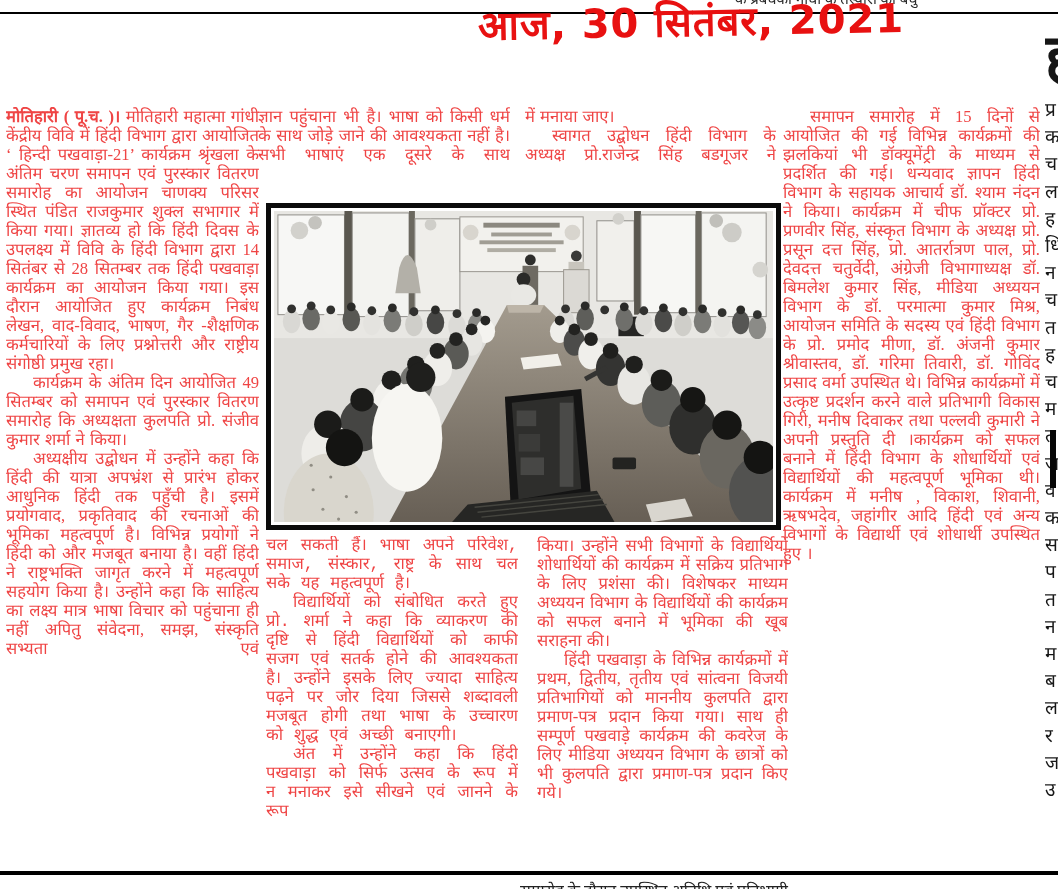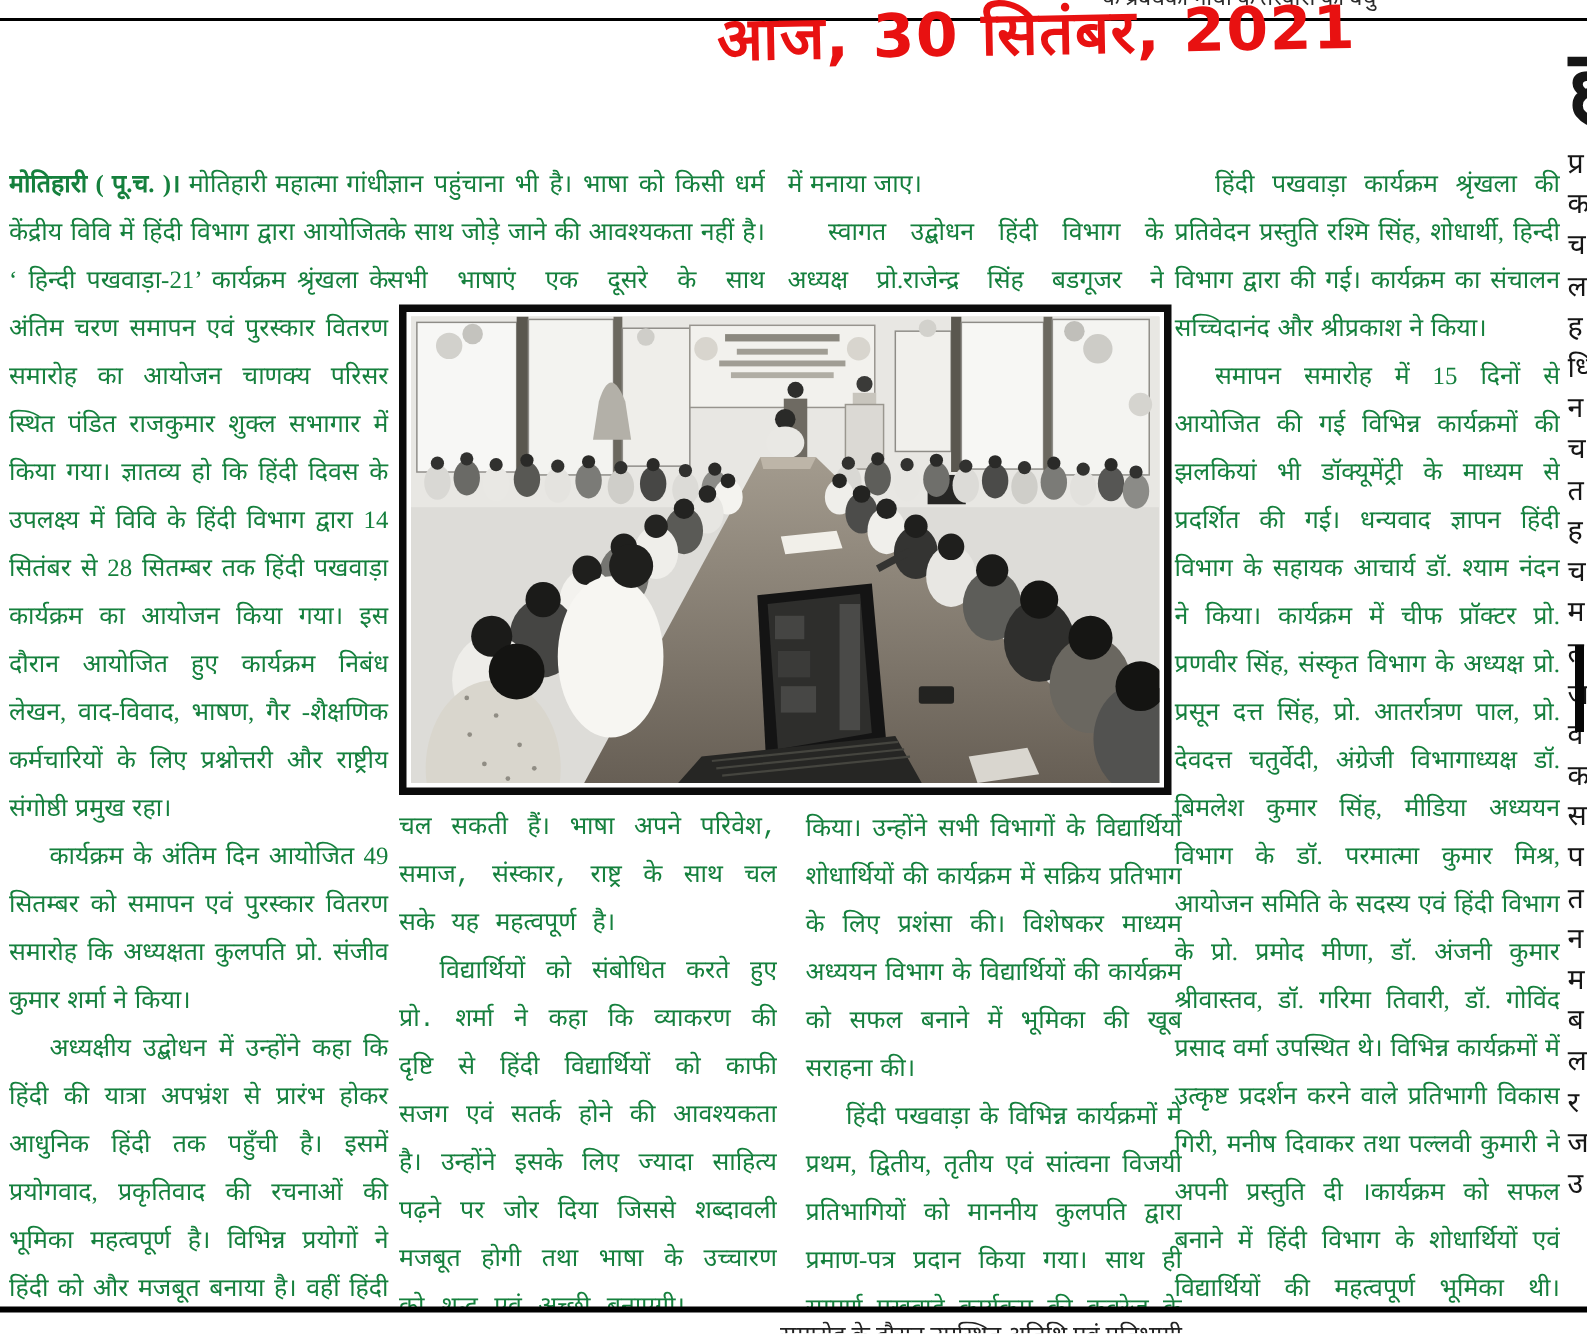--- a/index.html
+++ b/index.html
@@ -25,22 +25,22 @@
   
   #date-overlay{position:absolute;left:478px;top:-7px;z-index:6;color:#e81111;
                 font-family:"DejaVu Sans",sans-serif;font-weight:bold;font-size:40px;
                 letter-spacing:1px;white-space:nowrap;transform:rotate(-1.1deg);}
   #headline{position:absolute;left:3px;top:15px;width:1055px;height:86px;overflow:hidden;
             white-space:nowrap;z-index:2;}
   #headline .h-inner{display:inline-block;transform:scaleX(.77);transform-origin:0 50%;
             font-weight:700;font-size:52px;line-height:84px;letter-spacing:-1px;color:#050505;}
 
   
-  .colblock{position:absolute;text-align:justify;font-size:16.6px;line-height:32px;
-            word-spacing:1px;color:#15803d;}
+  .colblock{position:absolute;text-align:justify;font-size:16.6px;line-height:19px;
+            word-spacing:1px;color:#ef4444;}
   .para{margin:0;text-indent:27px;}
   .noindent{text-indent:0;}
   .cont{text-align-last:justify;}
   .lead{font-weight:bold;}
   #col1 {left:6px;  top:107px;width:253px;height:766px;overflow:hidden;}
   #col2a{left:258px;top:107px;width:252px;height:94px;overflow:hidden;}
   #col3a{left:525px;top:107px;width:251px;height:94px;overflow:hidden;}
   #col2b{left:266px;top:536px;width:252px;height:336px;overflow:hidden;font-family:Liberation Mono, monospace;}
   #col3b{left:537px;top:536px;width:251px;height:336px;overflow:hidden;}
   #col4 {left:783px;top:107px;width:257px;height:766px;overflow:hidden;}
@@ -258,21 +258,20 @@
     <p class="para">विद्यार्थियों को संबोधित करते हुए प्रो. शर्मा ने कहा कि व्याकरण की दृष्टि से हिंदी विद्यार्थियों को काफी सजग एवं सतर्क होने की आवश्यकता है। उन्होंने इसके लिए ज्यादा साहित्य पढ़ने पर जोर दिया जिससे शब्दावली मजबूत होगी तथा भाषा के उच्चारण को शुद्ध एवं अच्छी बनाएगी।</p>
     <p class="para cont">अंत में उन्होंने कहा कि हिंदी पखवाड़ा को सिर्फ उत्सव के रूप में न मनाकर इसे सीखने एवं जानने के रूप</p>
   </div>
 
   <div id="col3b" class="colblock">
     <p class="para noindent">किया। उन्होंने सभी विभागों के विद्यार्थियों शोधार्थियों की कार्यक्रम में सक्रिय प्रतिभाग के लिए प्रशंसा की। विशेषकर माध्यम अध्ययन विभाग के विद्यार्थियों की कार्यक्रम को सफल बनाने में भूमिका की खूब सराहना की।</p>
     <p class="para">हिंदी पखवाड़ा के विभिन्न कार्यक्रमों में प्रथम, द्वितीय, तृतीय  एवं सांत्वना विजयी प्रतिभागियों को माननीय कुलपति द्वारा प्रमाण-पत्र प्रदान किया गया। साथ ही सम्पूर्ण पखवाड़े कार्यक्रम की कवरेज के लिए मीडिया अध्ययन विभाग के छात्रों को भी कुलपति  द्वारा प्रमाण-पत्र प्रदान किए गये।</p>
   </div>
 
   <div id="col4" class="colblock">
-    <p class="para">हिंदी पखवाड़ा कार्यक्रम श्रृंखला की प्रतिवेदन प्रस्तुति रश्मि सिंह, शोधार्थी, हिन्दी विभाग द्वारा की गई। कार्यक्रम का संचालन सच्चिदानंद और श्रीप्रकाश ने किया।</p>
     <p class="para">समापन समारोह में 15 दिनों से आयोजित की गई विभिन्न कार्यक्रमों की झलकियां भी डॉक्यूमेंट्री के माध्यम से प्रदर्शित की गई। धन्यवाद ज्ञापन हिंदी विभाग के सहायक आचार्य डॉ. श्याम नंदन ने किया। कार्यक्रम में चीफ प्रॉक्टर प्रो. प्रणवीर सिंह, संस्कृत विभाग के अध्यक्ष प्रो. प्रसून दत्त सिंह, प्रो. आतर्रात्रण पाल, प्रो. देवदत्त चतुर्वेदी, अंग्रेजी विभागाध्यक्ष डॉ. बिमलेश कुमार सिंह, मीडिया अध्ययन विभाग के डॉ. परमात्मा कुमार मिश्र, आयोजन समिति के सदस्य एवं हिंदी विभाग के प्रो. प्रमोद मीणा, डॉ. अंजनी कुमार श्रीवास्तव, डॉ. गरिमा तिवारी, डॉ. गोविंद प्रसाद वर्मा  उपस्थित थे। विभिन्न कार्यक्रमों में उत्कृष्ट प्रदर्शन करने वाले प्रतिभागी विकास गिरी, मनीष दिवाकर तथा पल्लवी कुमारी ने अपनी प्रस्तुति दी ।कार्यक्रम को सफल बनाने में हिंदी विभाग के शोधार्थियों एवं विद्यार्थियों की महत्वपूर्ण भूमिका थी। कार्यक्रम में  मनीष , विकाश, शिवानी, ऋषभदेव, जहांगीर आदि हिंदी एवं अन्य विभागों के विद्यार्थी एवं शोधार्थी उपस्थित हुए ।</p>
   </div>
 
   <div id="strip">
     <div class="strip-head">ह</div>
     <div class="strip-lines">प्र
 का
 च
 ल
 ह

